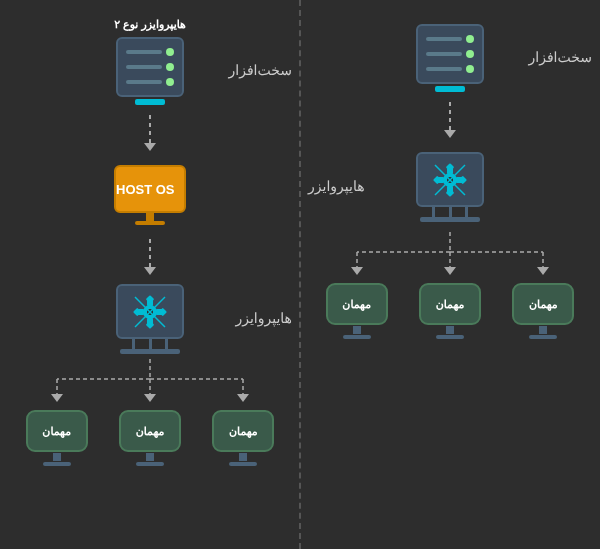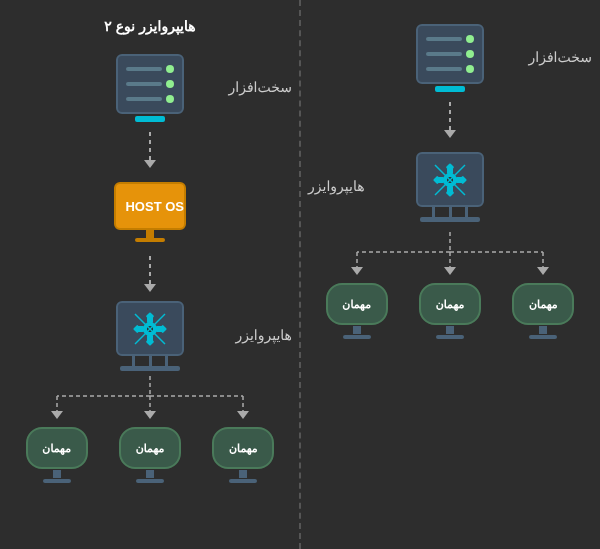--- a/index.html
+++ b/index.html
@@ -29,23 +29,22 @@
     .panel {
       width: 50%;
       display: flex;
       flex-direction: column;
       align-items: center;
       padding-top: 18px;
       position: relative;
     }
     .panel-title {
       color: #fff;
-      font-size: 14px;
+      font-size: 11px;
       font-weight: bold;
-      margin-bottom: 14px;
       direction: rtl;
     }
     .server-box {
       background: #3a4a5c;
       border: 2px solid #4a6278;
       border-radius: 6px;
       width: 68px;
       height: 60px;
       display: flex;
       flex-direction: column;
@@ -125,21 +124,21 @@
     .hyp-foot {
       width: 60px;
       height: 5px;
       background: #4a6278;
       border-radius: 2px;
       margin: 0 auto;
     }
     .monitor-screen {
       background: #3a5a4a;
       border: 2px solid #4a7a5a;
-      border-radius: 16px;
+      border-radius: 9px;
       width: 62px;
       height: 42px;
       display: flex;
       align-items: center;
       justify-content: center;
     }
     .monitor-label {
       color: #fff;
       font-size: 11px;
       font-weight: bold;
@@ -157,21 +156,21 @@
       border-radius: 2px;
     }
     .host-os-box {
       background: #e6930a;
       border: 2px solid #c47d00;
       border-radius: 6px;
       width: 72px;
       height: 48px;
       display: flex;
       align-items: center;
-      justify-content: flex-start;
+      justify-content: flex-end;
       color: #fff;
       font-size: 13px;
       font-weight: bold;
     }
     .host-os-stand {
       width: 8px;
       height: 8px;
       background: #c47d00;
       margin: 0 auto;
     }

